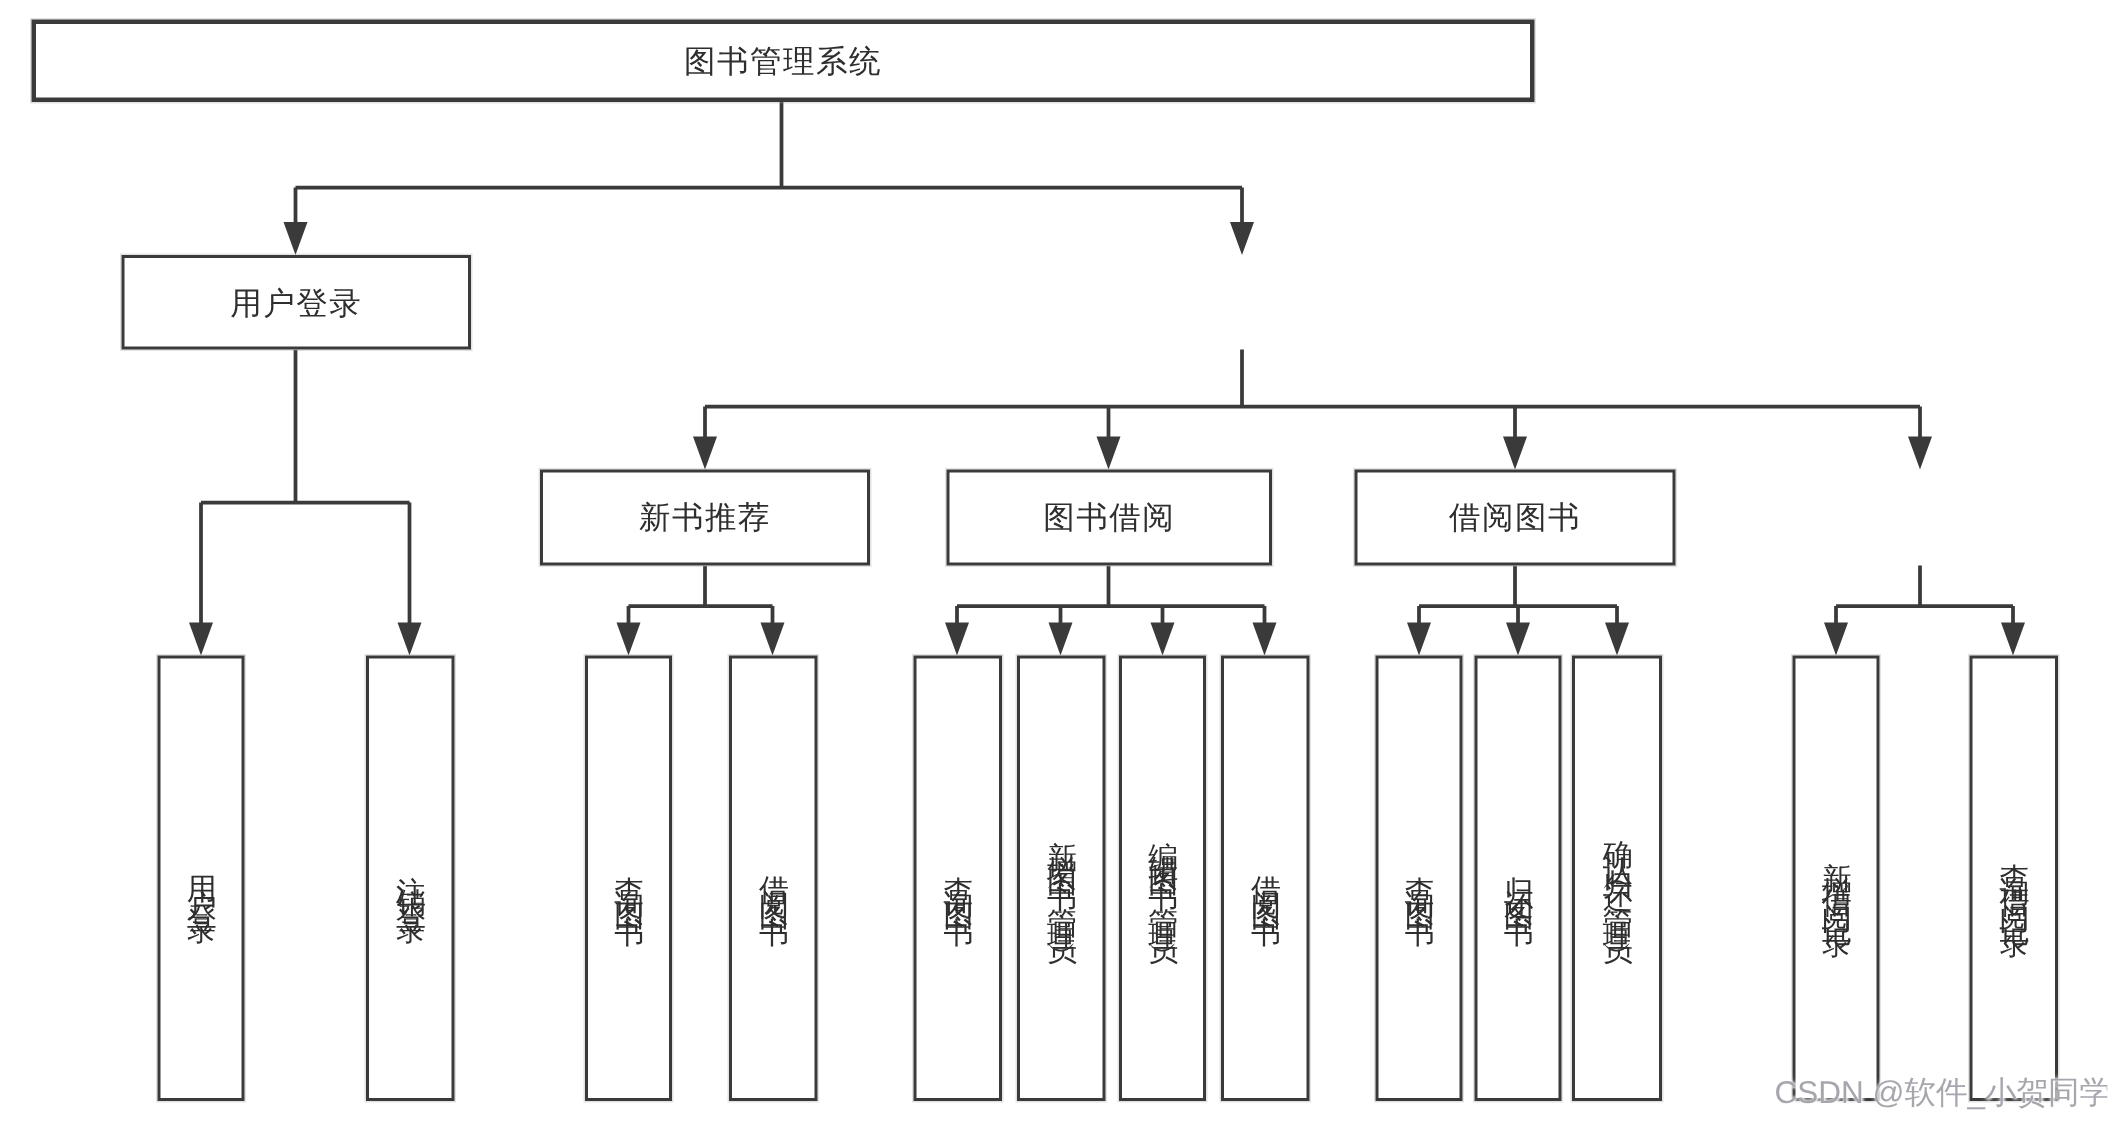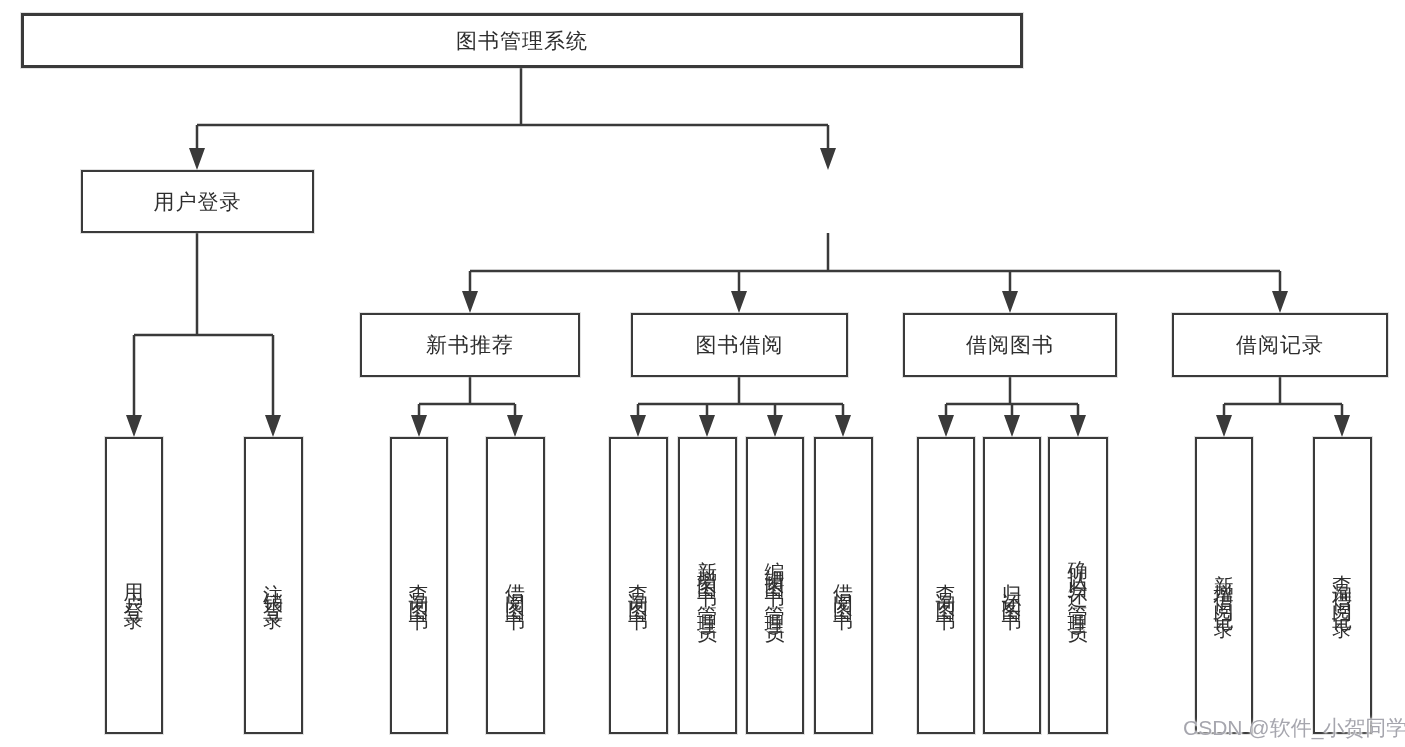--- a/index.html
+++ b/index.html
@@ -95,23 +95,20 @@
 
   <div class="box hnode" style="left:360px;top:313px;width:220px;height:64px">
     <span>新书推荐</span>
   </div>
   <div class="box hnode" style="left:631px;top:313px;width:217px;height:64px">
     <span>图书借阅</span>
   </div>
   <div class="box hnode" style="left:903px;top:313px;width:214px;height:64px">
     <span>借阅图书</span>
   </div>
-  <div class="box hnode" style="left:1172px;top:313px;width:216px;height:64px">
-    <span>借阅记录</span>
-  </div>
 
   <div class="box leaf" style="left:105px;top:437px;width:58px;height:297px">
     <span>用户登录</span>
   </div>
   <div class="box leaf" style="left:244px;top:437px;width:59px;height:297px">
     <span>注销登录</span>
   </div>
 
   <div class="box leaf" style="left:390px;top:437px;width:58px;height:297px">
     <span>查询图书</span>

